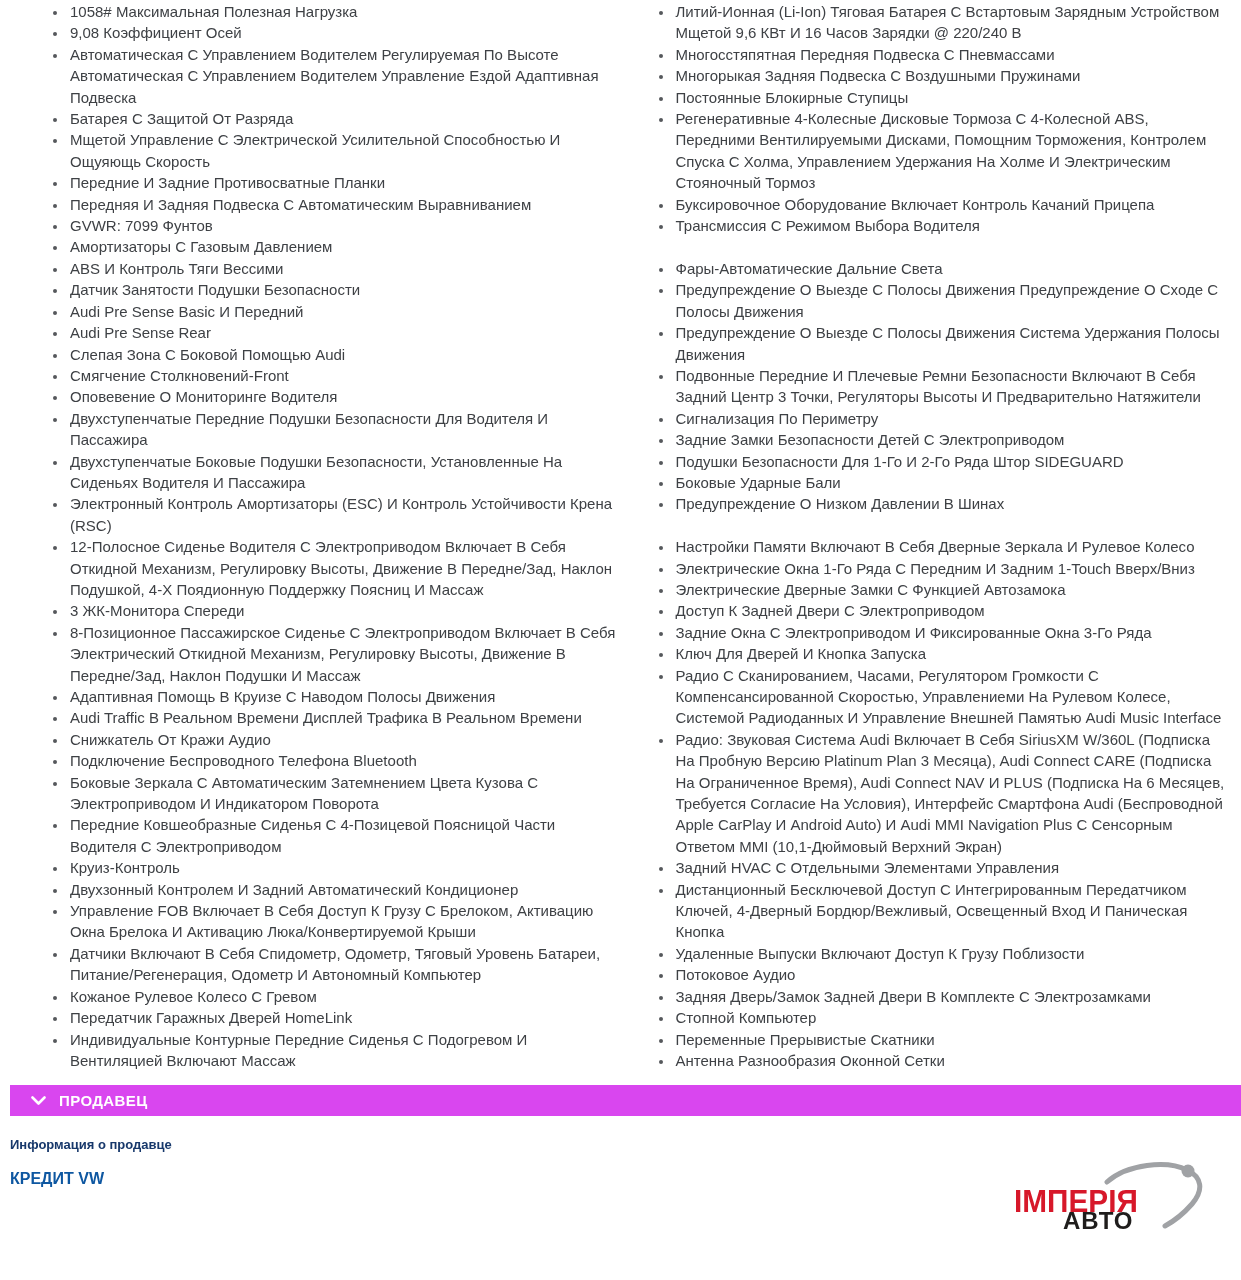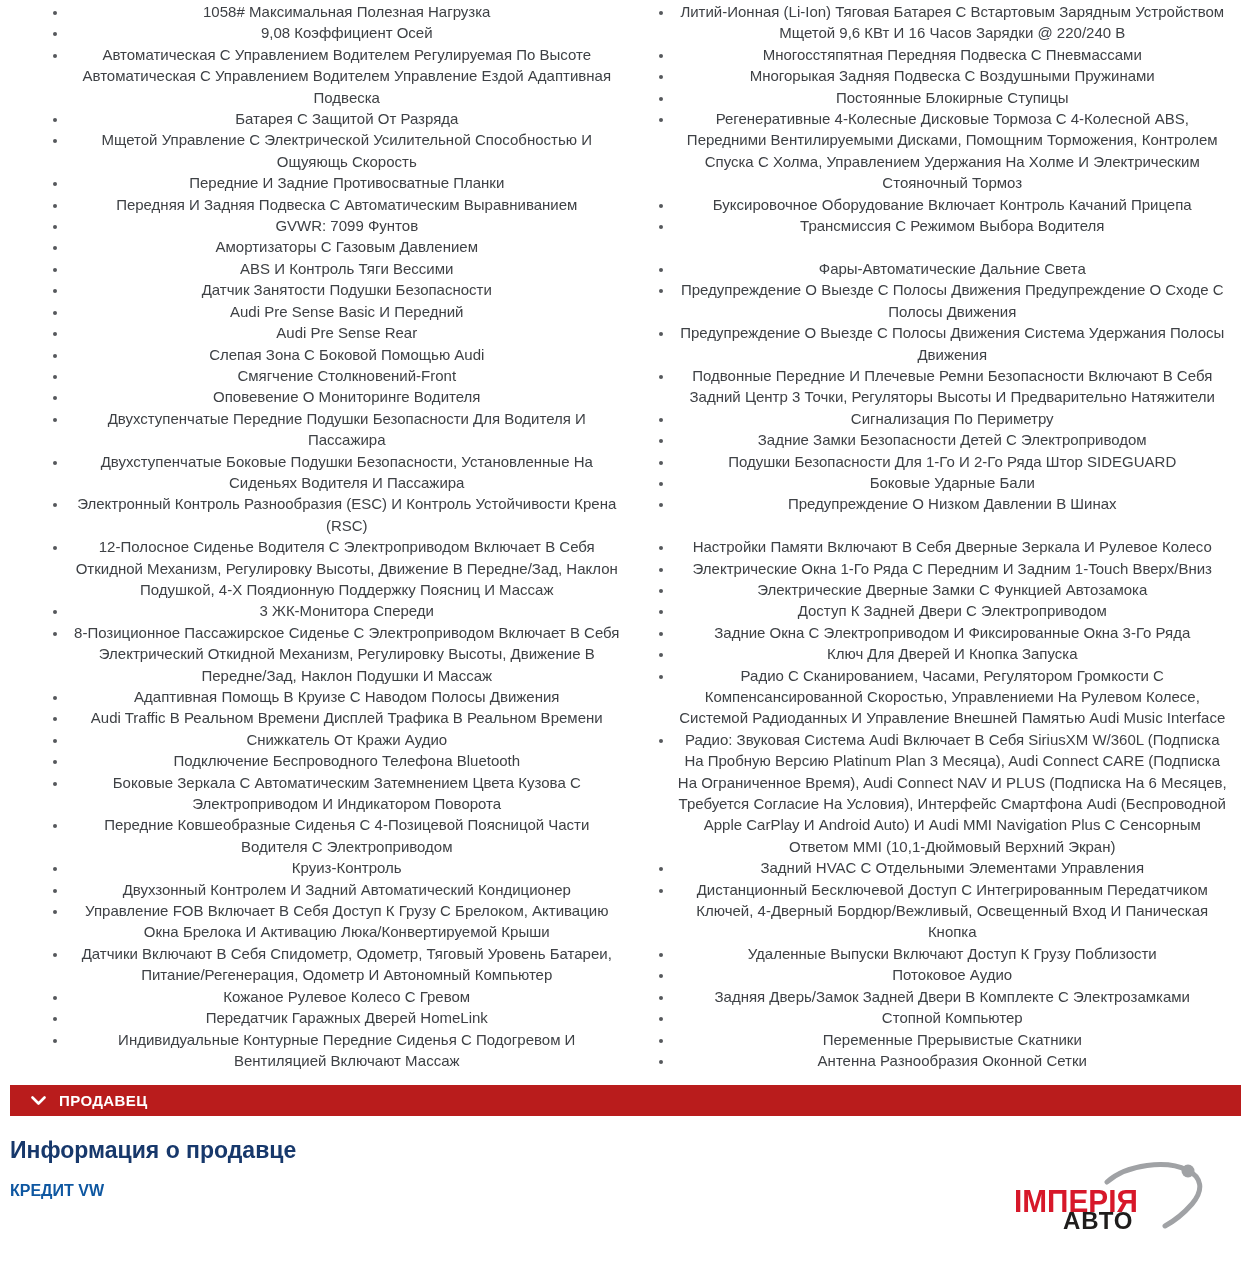--- a/index.html
+++ b/index.html
@@ -11,61 +11,60 @@
     font-family: "Liberation Sans", sans-serif;
     color: #3e4145;
     position: relative;
   }
   .features { padding-top: 1px; }
   .cols {
     display: grid;
     grid-template-columns: 1fr 1fr;
     column-gap: 30px;
     margin: 0 12px 0 48px;
-    text-align: center;
   }
   ul.feature-list {
     list-style: disc outside;
     padding-left: 20px;
   }
   ul.feature-list li {
     font-size: 15px;
     line-height: 21.4px;
     padding-left: 2px;
   }
   ul.feature-list li::marker { color: #55585c; font-size: 13px; }
   .section-heading {
     font-size: 17.5px;
     font-weight: bold;
     color: #17386b;
     margin: 13px 0 14px 10px;
     letter-spacing: 0.1px;
   }
   .seller-bar {
     height: 31px;
-    background: #b91c1c;
+    background: #d946ef;
     margin: 14px 0 0 10px;
     display: flex;
     align-items: center;
     padding-left: 21px;
     gap: 13px;
     cursor: pointer;
     position: relative;
     z-index: 1;
   }
   .seller-bar .chev { display: inline-flex; }
   .seller-bar .bar-label {
     color: #ffffff;
     font-size: 15px;
     font-weight: bold;
     letter-spacing: 0.4px;
   }
   .seller-info-title {
     color: #17386b;
-    font-size: 23px;
+    font-size: 13px;
     font-weight: bold;
     margin: 21px 0 0 10px;
   }
   .credit-link {
     display: inline-block;
     color: #0e57a1;
     font-size: 16px;
     font-weight: bold;
     margin: 18px 0 0 10px;
     text-decoration: none;
@@ -142,21 +141,21 @@
       <ul class="feature-list">
           <li>ABS И Контроль Тяги Вессими</li>
           <li>Датчик Занятости Подушки Безопасности</li>
           <li>Audi Pre Sense Basic И Передний</li>
           <li>Audi Pre Sense Rear</li>
           <li>Слепая Зона С Боковой Помощью Audi</li>
           <li>Смягчение Столкновений-Front</li>
           <li>Оповевение О Мониторинге Водителя</li>
           <li>Двухступенчатые Передние Подушки Безопасности Для Водителя И Пассажира</li>
           <li>Двухступенчатые Боковые Подушки Безопасности, Установленные На Сиденьях Водителя И Пассажира</li>
-          <li>Электронный Контроль Разнообразия (ESC) И Контроль Устойчивости Крена (RSC)</li>
+          <li>Электронный Контроль Амортизаторы (ESC) И Контроль Устойчивости Крена (RSC)</li>
         </ul>
       <ul class="feature-list">
           <li>Фары-Автоматические Дальние Света</li>
           <li>Предупреждение О Выезде С Полосы Движения Предупреждение О Сходе С Полосы Движения</li>
           <li>Предупреждение О Выезде С Полосы Движения Система Удержания Полосы Движения</li>
           <li>Подвонные Передние И Плечевые Ремни Безопасности Включают В Себя Задний Центр 3 Точки, Регуляторы Высоты И Предварительно Натяжители</li>
           <li>Сигнализация По Периметру</li>
           <li>Задние Замки Безопасности Детей С Электроприводом</li>
           <li>Подушки Безопасности Для 1-Го И 2-Го Ряда Штор SIDEGUARD</li>
           <li>Боковые Ударные Бали</li>

